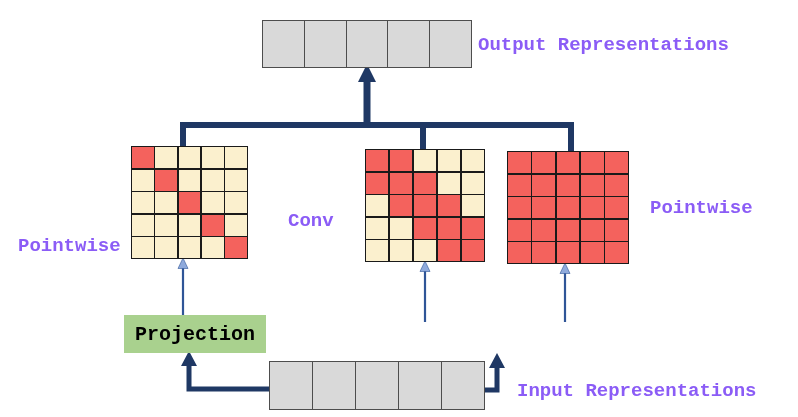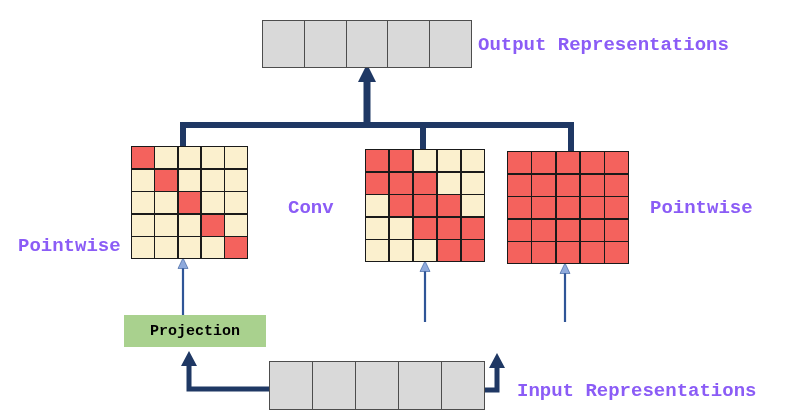--- a/index.html
+++ b/index.html
@@ -25,26 +25,26 @@
   .m-conv{left:365px;top:149px;width:120px;height:113px;}
   .m-attention{left:507px;top:151px;width:122px;height:113px;}
   .matrix .mcell{width:100%;height:100%;}
   .matrix .on{background:var(--red);}
   .matrix .off{background:var(--cream);}
 
   .lbl{position:absolute;font-weight:bold;color:#8b5cf6;font-size:19px;white-space:nowrap;}
   .lbl-output{left:478px;top:34px;}
   .lbl-input{left:517px;top:380px;}
   .lbl-pointwise{left:18px;top:196px;margin-top:39px;}
-  .lbl-conv{left:288px;top:197px;}
+  .lbl-conv{left:288px;top:210px;}
   .lbl-attention{left:650px;top:197px;}
 
   .green-box{position:absolute;background:var(--green);display:flex;align-items:center;
              justify-content:center;font-weight:bold;color:#000;box-sizing:border-box;}
-  .box-projection{left:124px;top:315px;width:142px;height:32px;font-size:15px;}
+  .box-projection{left:124px;top:315px;width:142px;height:38px;font-size:20px;}
   .box-shared{left:352px;top:322px;width:303px;height:33px;font-size:22px;}
 </style>
 </head>
 <body>
 
 <div class="canvas">
 
   <svg class="arrow-layer" width="798" height="417" viewBox="0 0 798 417">
     <g>
       <path class="thick" stroke-width="6" d="M183,147 L183,125 L571,125 L571,152"></path>

